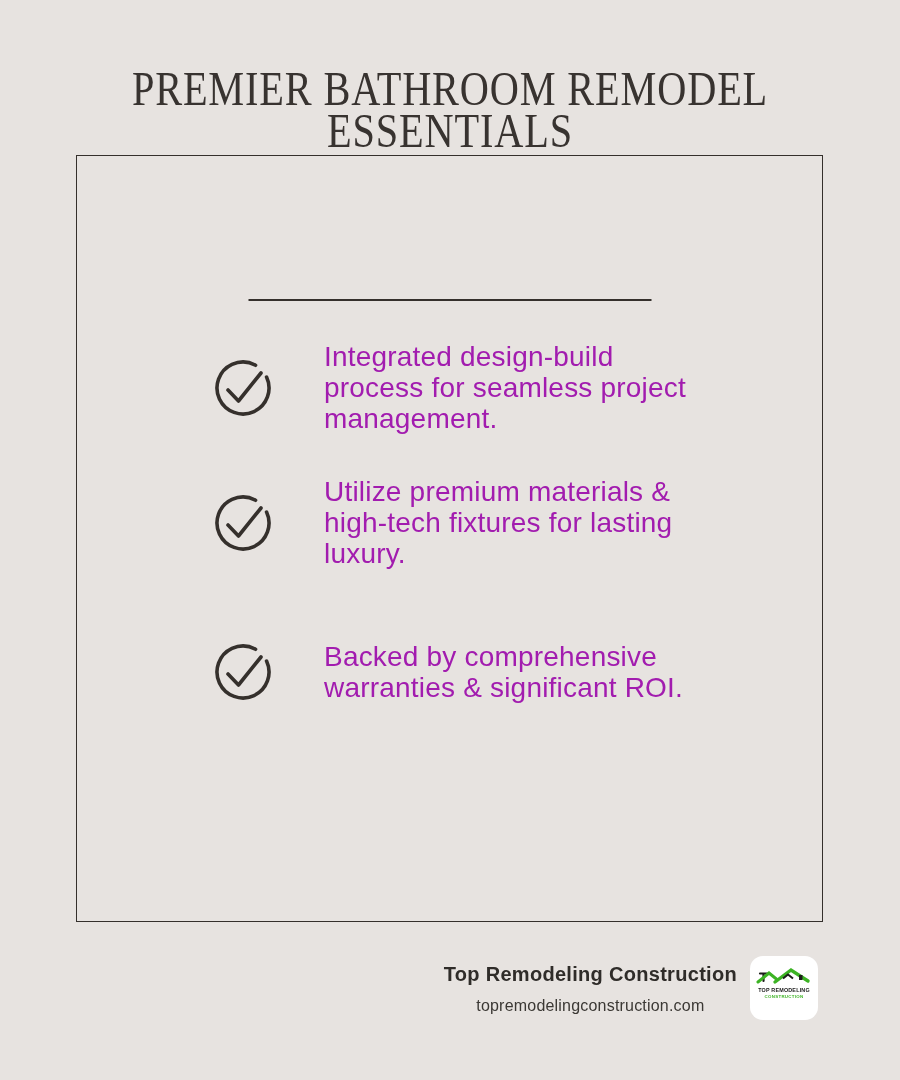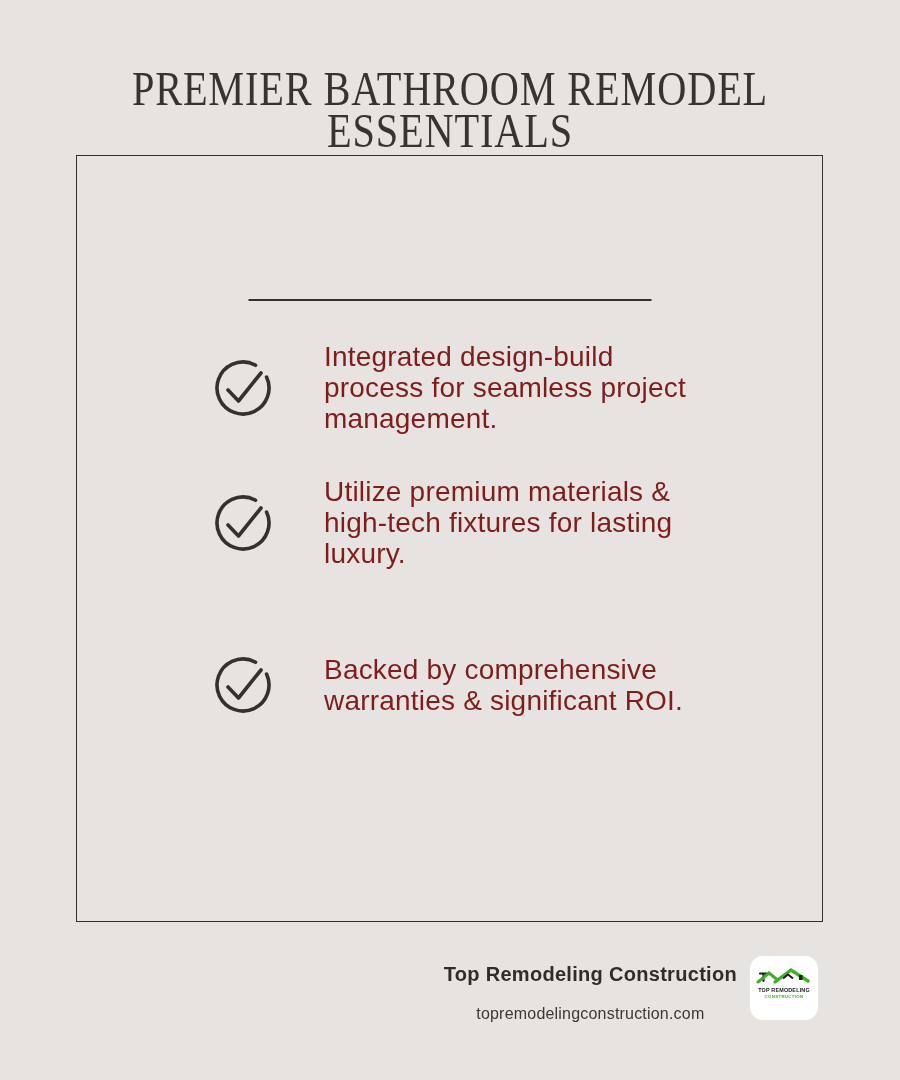--- a/index.html
+++ b/index.html
@@ -49,49 +49,49 @@
   
   .list {
     position: absolute;
     left: 214px; top: 341px;
     width: 560px;
     display: flex;
     flex-direction: column;
     gap: 42px;
   }
   .item { display: flex; align-items: center; }
-  .item.last { margin-top: 43px; }
+  .item.last { margin-top: 30px; }
   .item .icon-wrap {
     flex: 0 0 58px;
     width: 58px; height: 58px;
     margin-right: 52px;
   }
   .item .text {
     font-size: 28px;
     line-height: 31px;
     letter-spacing: 0.2px;
     white-space: pre-line;
-    color: #7f1d1d;
+    color: #a21caf;
   }
 
   
   .footer-text {
     position: absolute;
     top: 963px; right: 163px;
     text-align: center;
   }
   .company {
     font-size: 20px;
     font-weight: bold;
     letter-spacing: 0.3px;
     color: #2f2c29;
   }
   .website {
     font-size: 16px;
-    margin-top: 19px;
+    margin-top: 11px;
     letter-spacing: 0.2px;
     color: #3b3834;
   }
   .logo-card {
     position: absolute;
     left: 750px; top: 956px;
     width: 68px; height: 64px;
     background: #ffffff;
     border-radius: 13px;
     display: flex;

